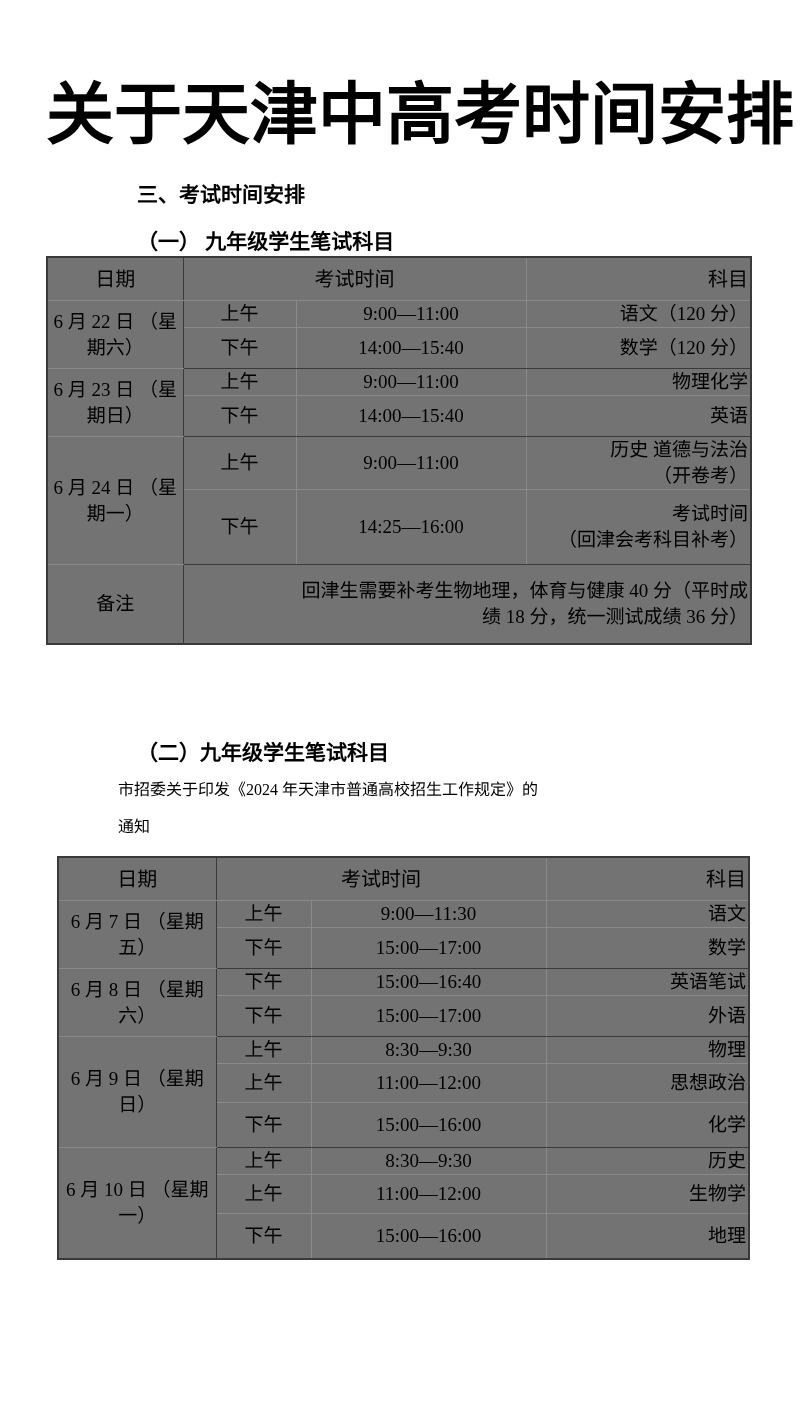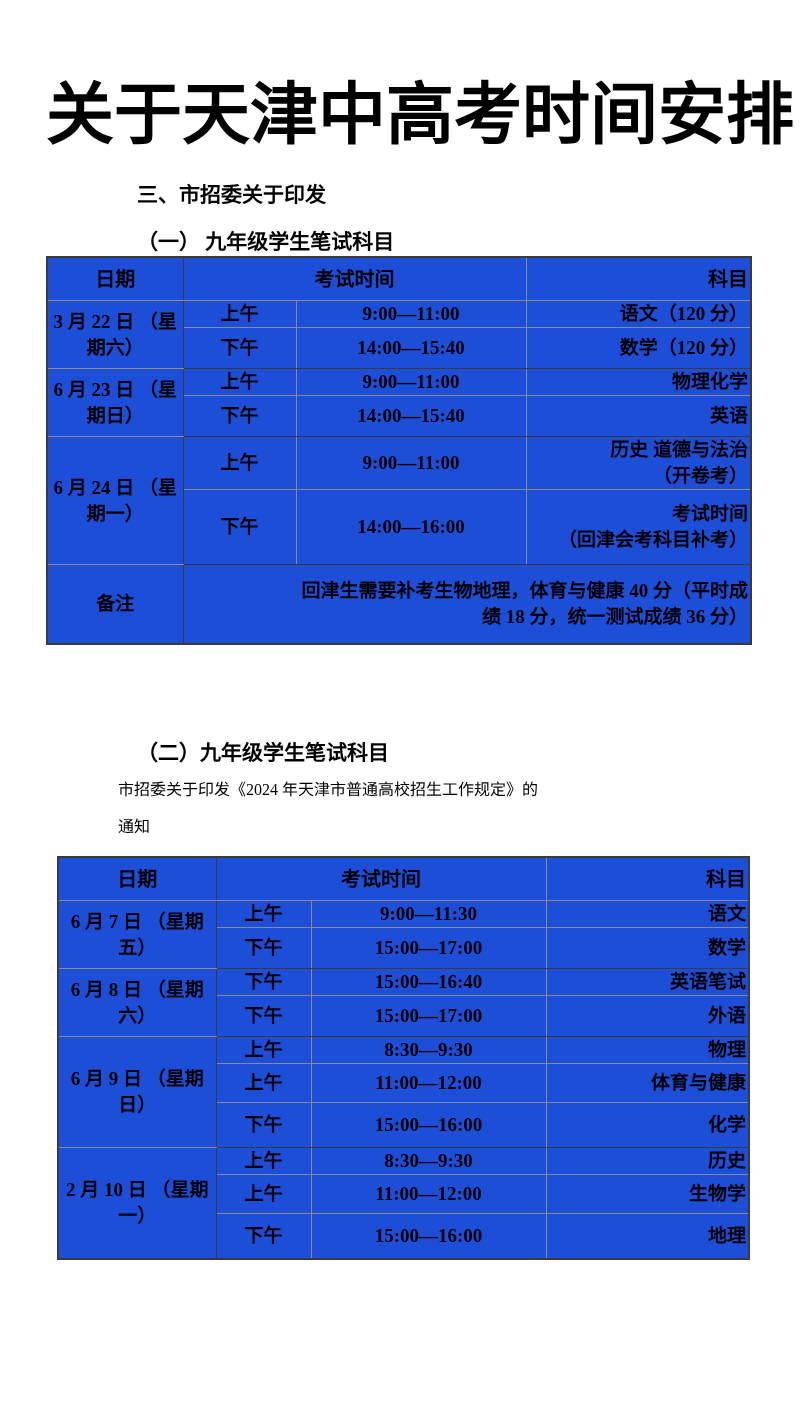--- a/index.html
+++ b/index.html
@@ -52,22 +52,21 @@
     white-space: nowrap;
   }
   .notice-1 { left: 118px; top: 775px; }
   .notice-2 { left: 118px; top: 812px; }
 
   
   .sched-table {
     position: absolute;
     border-collapse: collapse;
     table-layout: fixed;
-    background: #1d4ed8;
-    font-weight: bold;
+    background: #737373;
   }
   .sched-table td {
     border: 1px solid #8a8a8a;
     text-align: center;
     vertical-align: middle;
     font-size: 19px;
     line-height: 26px;
     padding: 0 2px;
     color: #000;
   }
@@ -103,40 +102,40 @@
     font-size: 19px;
   }
   .remark-cell .r1 { display: block; text-indent: 26px; }
   .remark-cell .r2 { display: block; }
 </style>
 </head>
 <body>
 
 <div class="doc-title">关于天津中高考时间安排</div>
 
-<div class="heading h-sec3">三、市招委关于印发</div>
+<div class="heading h-sec3">三、考试时间安排</div>
 <div class="heading h-sub1">（一） 九年级学生笔试科目</div>
 
 <table class="sched-table" id="table-jiunianji">
   <colgroup>
     <col class="c-date">
       <col class="c-sess">
       <col class="c-time">
       <col class="c-subj">
   </colgroup>
   <tbody>
     <tr>
       <td class="hdr outer-top outer-left daycell" rowspan="1" style="height:42px">日期</td>
       <td class="hdr outer-top" colspan="2">考试时间</td>
       <td class="hdr outer-top outer-right">科目</td>
     </tr>
 
     <tr>
       <td class="outer-left daycell" rowspan="2" style="height:40px">
-        <span class="l1">3 月 22 日</span>
+        <span class="l1">6 月 22 日</span>
         <span class="l2">（星期六）</span>
       </td>
       <td>上午</td>
       <td>9:00—11:00</td>
       <td class="outer-right">语文（120 分）</td>
     </tr>
     <tr>
       <td class="groupend" style="height:40px">下午</td>
       <td class="groupend">14:00—15:40</td>
       <td class="groupend outer-right">数学（120 分）</td>
@@ -164,21 +163,21 @@
       </td>
       <td>上午</td>
       <td>9:00—11:00</td>
       <td class="outer-right two-line">
         <span class="l1">历史 道德与法治</span>
         <span class="l2">（开卷考）</span>
       </td>
     </tr>
     <tr>
       <td class="groupend" style="height:74px">下午</td>
-      <td class="groupend">14:00—16:00</td>
+      <td class="groupend">14:25—16:00</td>
       <td class="groupend outer-right two-line">
         <span class="l1">考试时间</span>
         <span class="l2">（回津会考科目补考）</span>
       </td>
     </tr>
 
     <tr>
       <td class="outer-left outer-bottom daycell" style="height:78px">备注</td>
       <td class="outer-bottom outer-right remark-cell" colspan="3">
         <span class="r1">回津生需要补考生物地理，体育与健康 40 分（平时成</span>
@@ -241,31 +240,31 @@
         <span class="l1">6 月 9 日</span>
         <span class="l2">（星期日）</span>
       </td>
       <td>上午</td>
       <td>8:30—9:30</td>
       <td class="outer-right">物理</td>
     </tr>
     <tr>
       <td style="height:38px">上午</td>
       <td>11:00—12:00</td>
-      <td class="outer-right">体育与健康</td>
+      <td class="outer-right">思想政治</td>
     </tr>
     <tr>
       <td class="groupend" style="height:44px">下午</td>
       <td class="groupend">15:00—16:00</td>
       <td class="groupend outer-right">化学</td>
     </tr>
 
     <tr>
       <td class="outer-left outer-bottom daycell" rowspan="3" style="height:40px">
-        <span class="l1">2 月 10 日</span>
+        <span class="l1">6 月 10 日</span>
         <span class="l2">（星期一）</span>
       </td>
       <td>上午</td>
       <td>8:30—9:30</td>
       <td class="outer-right">历史</td>
     </tr>
     <tr>
       <td style="height:38px">上午</td>
       <td>11:00—12:00</td>
       <td class="outer-right">生物学</td>

